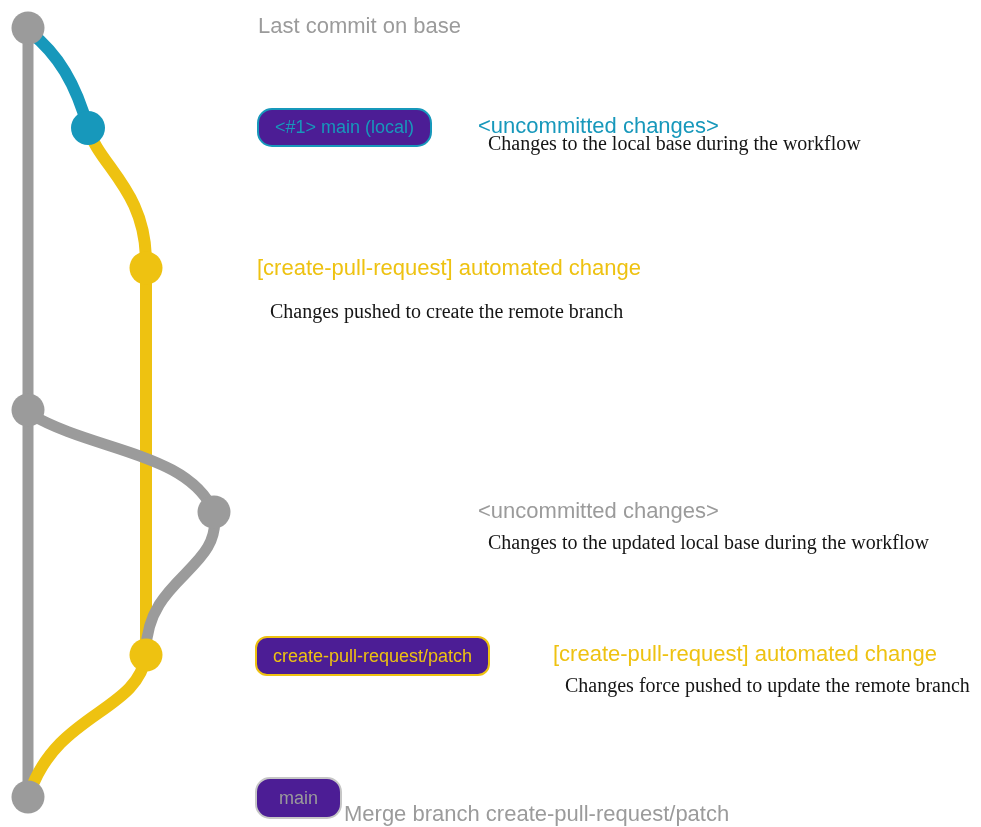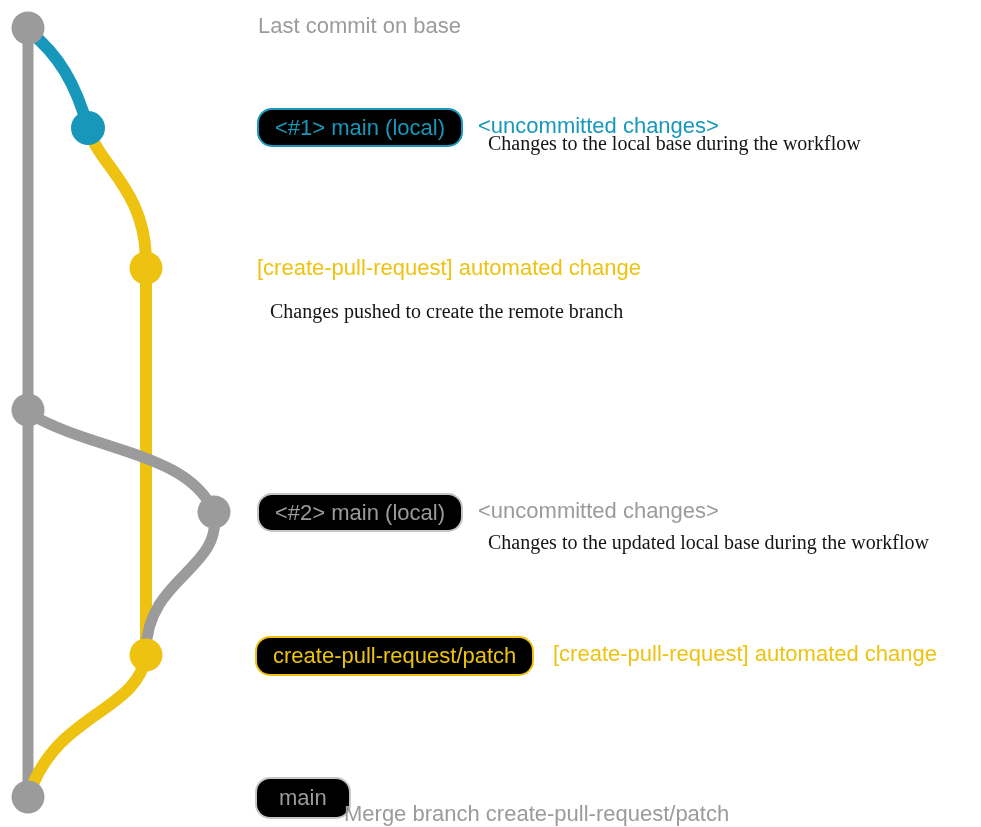--- a/index.html
+++ b/index.html
@@ -36,26 +36,26 @@
     font-size:20px;line-height:24px;color:var(--ink);
   }
   .badge{
     position:absolute;
     display:flex;align-items:center;justify-content:center;
     box-sizing:border-box;
     height:39px;
     padding:0 16px;
     border:2px solid;
     border-radius:15px;
-    font-size:22px;
+    font-size:18px;
     white-space:nowrap;
-    background:#000000;
+    background:#4c1d95;
   }
   .badge.blue{border-color:var(--blue);color:var(--blue);}
-  .badge.yellow{border-color:var(--yellow);color:var(--yellow);}
+  .badge.yellow{border-color:var(--yellow);color:var(--yellow);border-radius:12px;}
   .badge.gray{border-color:var(--base-border);color:var(--base);}
 </style>
 </head>
 <body>
 
 <div class="canvas">
 
   <svg class="graph" width="981" height="827" viewBox="0 0 981 827" aria-hidden="true">
 
     <path class="s-base" d="M28 26 L28 797"></path>
@@ -80,23 +80,23 @@
   <div class="txt gray" style="left:258px;top:13px;">Last commit on base</div>
 
   <div class="badge blue" style="left:257px;top:108px;">&lt;#1&gt; main (local)</div>
   <div class="txt blue" style="left:478px;top:113px;">&lt;uncommitted changes&gt;</div>
   <div class="detail" style="left:488px;top:131px;">Changes to the local base during the workflow</div>
 
   <div class="txt yellow" style="left:257px;top:255px;">[create-pull-request] automated change</div>
   <div class="detail" style="left:270px;top:299px;">Changes pushed to create the remote branch</div>
 
 
-  <div class="badge gray" style="left:257px;top:493px;">&lt;#2&gt; main (local)</div>
   <div class="txt gray" style="left:478px;top:498px;">&lt;uncommitted changes&gt;</div>
   <div class="detail" style="left:488px;top:530px;">Changes to the updated local base during the workflow</div>
 
   <div class="badge yellow" style="left:255px;top:636px;height:40px;">create-pull-request/patch</div>
   <div class="txt yellow" style="left:553px;top:641px;">[create-pull-request] automated change</div>
+  <div class="detail" style="left:565px;top:673px;">Changes force pushed to update the remote branch</div>
 
   <div class="badge gray" style="left:255px;top:777px;height:42px;padding:0 22px;">main</div>
   <div class="txt gray" style="left:344px;top:785px;margin-top:16px;">Merge branch create-pull-request/patch</div>
 
 </div>
 
 </body></html>

